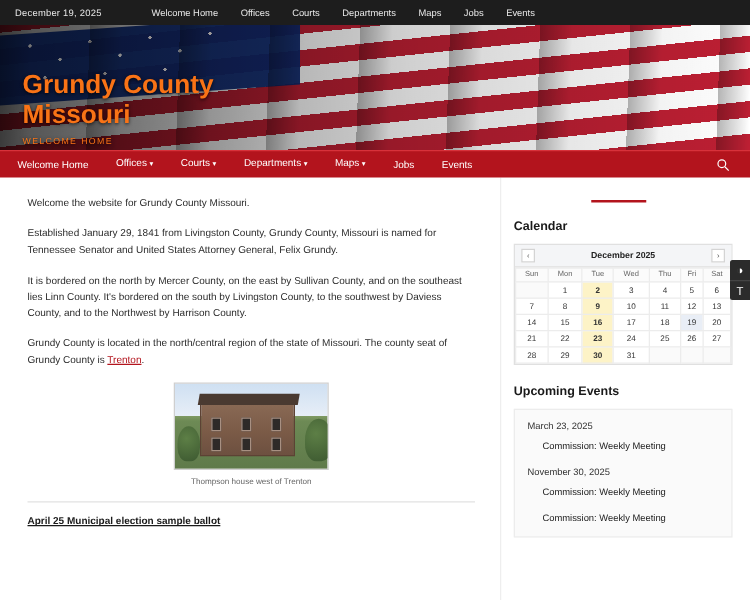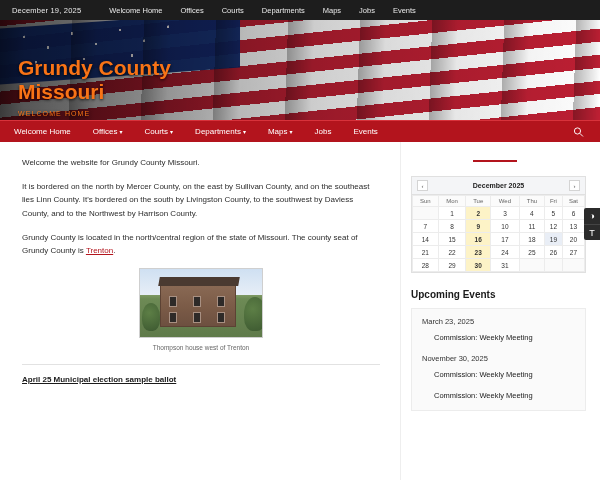--- a/index.html
+++ b/index.html
@@ -13,21 +13,21 @@
 
   
   .topbar {
     height: 20px;
     background: #1d1d1d;
     color: #e8e8e8;
     display: flex;
     align-items: center;
     padding: 0 12px;
     font-size: 7.5px;
-    gap: 0;
+    gap: 12px;
   }
   .topbar .date { margin-right: 28px; letter-spacing: .2px; }
   .topbar .tnav { display: flex; gap: 18px; }
   .topbar .tnav span { cursor: pointer; }
 
   
   .hero {
     position: relative;
     height: 100px;
     overflow: hidden;
@@ -347,20 +347,21 @@
         <circle cx="6.5" cy="6.5" r="4.5" fill="none" stroke="#ffffff" stroke-width="1.4"></circle>
         <line x1="10" y1="10" x2="14.5" y2="14.5" stroke="#ffffff" stroke-width="1.4"></line>
       </svg>
     </div>
   </div>
 
   <div class="page">
 
     <div class="content">
       <p>Welcome the website for Grundy County Missouri.</p>
+      <p>Established January 29, 1841 from Livingston County, Grundy County, Missouri is named for Tennessee Senator and United States Attorney General, Felix Grundy.</p>
       <p>It is bordered on the north by Mercer County, on the east by Sullivan County, and on the southeast lies Linn County. It's bordered on the south by Livingston County, to the southwest by Daviess County, and to the Northwest by Harrison County.</p>
       <p><span>Grundy County is located in the north/central region of the state of Missouri. The county seat of Grundy County is </span><a class="inline" href="#">Trenton</a><span>.</span></p>
 
       <div class="photo-wrap">
         <div class="photo">
           <div class="tree" style="left:2px;"></div>
           <div class="tree" style="left:104px;width:22px;height:34px;"></div>
           <div class="bldg">
             <div class="win" style="left:8px;top:12px;"></div>
             <div class="win" style="left:32px;top:12px;"></div>
@@ -377,20 +378,21 @@
 
       <div class="news-item">
         <div class="news-title">April 25 Municipal election sample ballot</div>
         
       </div>
     </div>
 
     <div class="sidebar">
       <div class="side-rule"></div>
 
+      <div class="side-h">Calendar</div>
 
       <div class="cal">
         <div class="cal-head">
           <div class="nav">‹</div>
           <div class="cal-title">December 2025</div>
           <div class="nav">›</div>
         </div>
         <table class="cal-grid">
           <thead>
             <tr>

